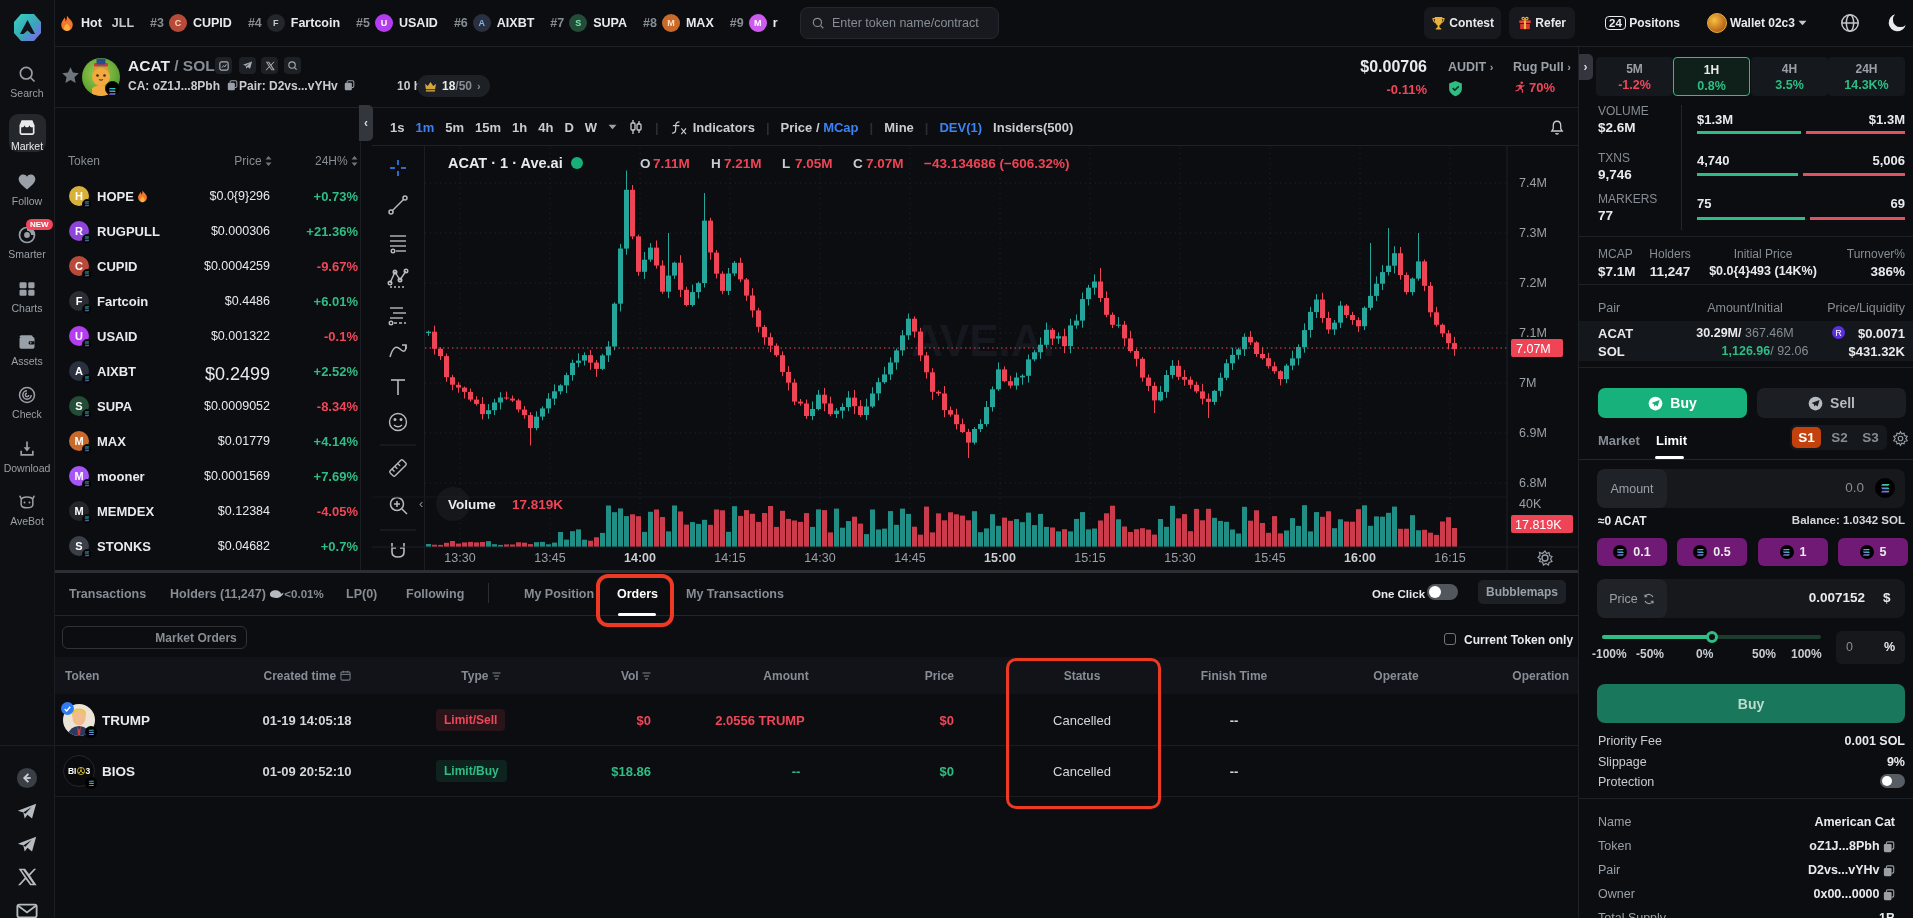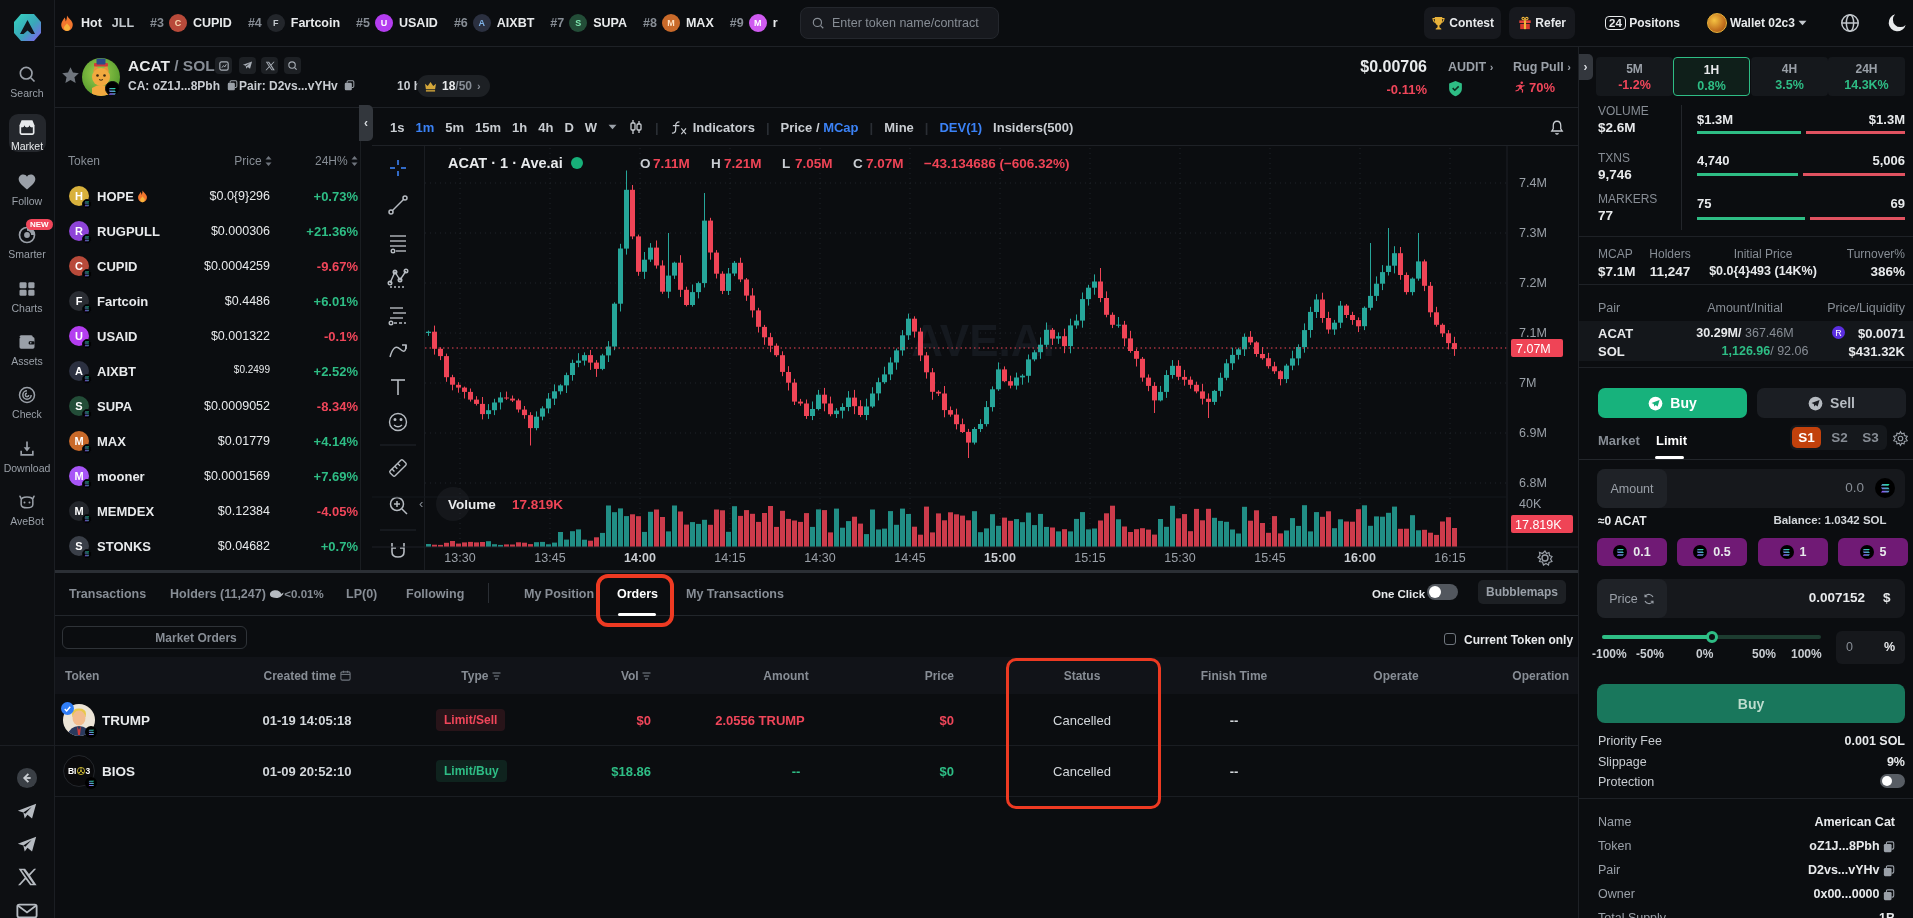--- a/index.html
+++ b/index.html
@@ -383,21 +383,21 @@
 <div class="abs" style="left:0;top:246px;width:306px;height:35px;">
   <div class="abs" style="left:14px;top:7px;width:20px;height:20px;border-radius:50%;background:#2b3040;">
           <div style="width:100%;height:100%;display:flex;align-items:center;justify-content:center;font-size:11px;color:#fff;font-weight:bold;">A</div>
           <span class="solb">
             <svg width="6" height="6" viewBox="0 0 10 10">
               <path d="M2 1 L8.7 1 L7.6 2.6 L0.9 2.6 Z M0.9 4 L7.6 4 L8.7 5.6 L2 5.6 Z M2 7 L8.7 7 L7.6 8.6 L0.9 8.6 Z" fill="url(#solg2)"></path>
             </svg>
           </span>
         </div>
   <div class="abs" style="left:42px;top:10px;font-size:13px;color:#e8eaec;font-weight:bold;">AIXBT</div>
-  <div class="abs" style="left:117px;top:10px;width:98px;text-align:right;font-size:10px;color:#e8eaec;">$0.2499</div>
+  <div class="abs" style="left:117px;top:10px;width:98px;text-align:right;font-size:18px;color:#e8eaec;">$0.2499</div>
   <div class="abs" style="left:203px;top:10px;width:100px;text-align:right;font-size:13px;font-weight:bold;color:#2ebd85;">+2.52%</div>
 </div>
 <div class="abs" style="left:0;top:281px;width:306px;height:35px;">
   <div class="abs" style="left:14px;top:7px;width:20px;height:20px;border-radius:50%;background:#234d38;">
           <div style="width:100%;height:100%;display:flex;align-items:center;justify-content:center;font-size:11px;color:#fff;font-weight:bold;">S</div>
           <span class="solb">
             <svg width="6" height="6" viewBox="0 0 10 10">
               <path d="M2 1 L8.7 1 L7.6 2.6 L0.9 2.6 Z M0.9 4 L7.6 4 L8.7 5.6 L2 5.6 Z M2 7 L8.7 7 L7.6 8.6 L0.9 8.6 Z" fill="url(#solg2)"></path>
             </svg>
           </span>
@@ -1371,21 +1371,21 @@
       </div>
 <svg class="abs" style="left:0;top:0;width:0;height:0;">
         <defs>
           <linearGradient id="solg3" x1="0" y1="1" x2="1" y2="0">
             <stop offset="0" stop-color="#9945ff"></stop>
             <stop offset="1" stop-color="#14f195"></stop>
           </linearGradient>
         </defs>
       </svg>
 <div class="abs" style="left:19px;top:467px;font-size:12px;font-weight:bold;color:#e8eaec;">≈0 ACAT</div>
-<div class="abs" style="left:176px;top:467px;width:150px;text-align:center;font-size:11.5px;font-weight:bold;color:#d3d7db;">Balance: 1.0342 SOL</div>
+<div class="abs" style="left:176px;top:467px;width:150px;text-align:right;font-size:11.5px;font-weight:bold;color:#d3d7db;">Balance: 1.0342 SOL</div>
 
 <div class="abs qbtn" style="left:18px;"><span class="qcoin">
           <svg width="9" height="9" viewBox="0 0 10 10">
             <path d="M2 1 L8.7 1 L7.6 2.6 L0.9 2.6 Z M0.9 4 L7.6 4 L8.7 5.6 L2 5.6 Z M2 7 L8.7 7 L7.6 8.6 L0.9 8.6 Z" fill="url(#solg3)"></path>
           </svg>
         </span>0.1</div>
 <div class="abs qbtn" style="left:98px;"><span class="qcoin">
           <svg width="9" height="9" viewBox="0 0 10 10">
             <path d="M2 1 L8.7 1 L7.6 2.6 L0.9 2.6 Z M0.9 4 L7.6 4 L8.7 5.6 L2 5.6 Z M2 7 L8.7 7 L7.6 8.6 L0.9 8.6 Z" fill="url(#solg3)"></path>
           </svg>

